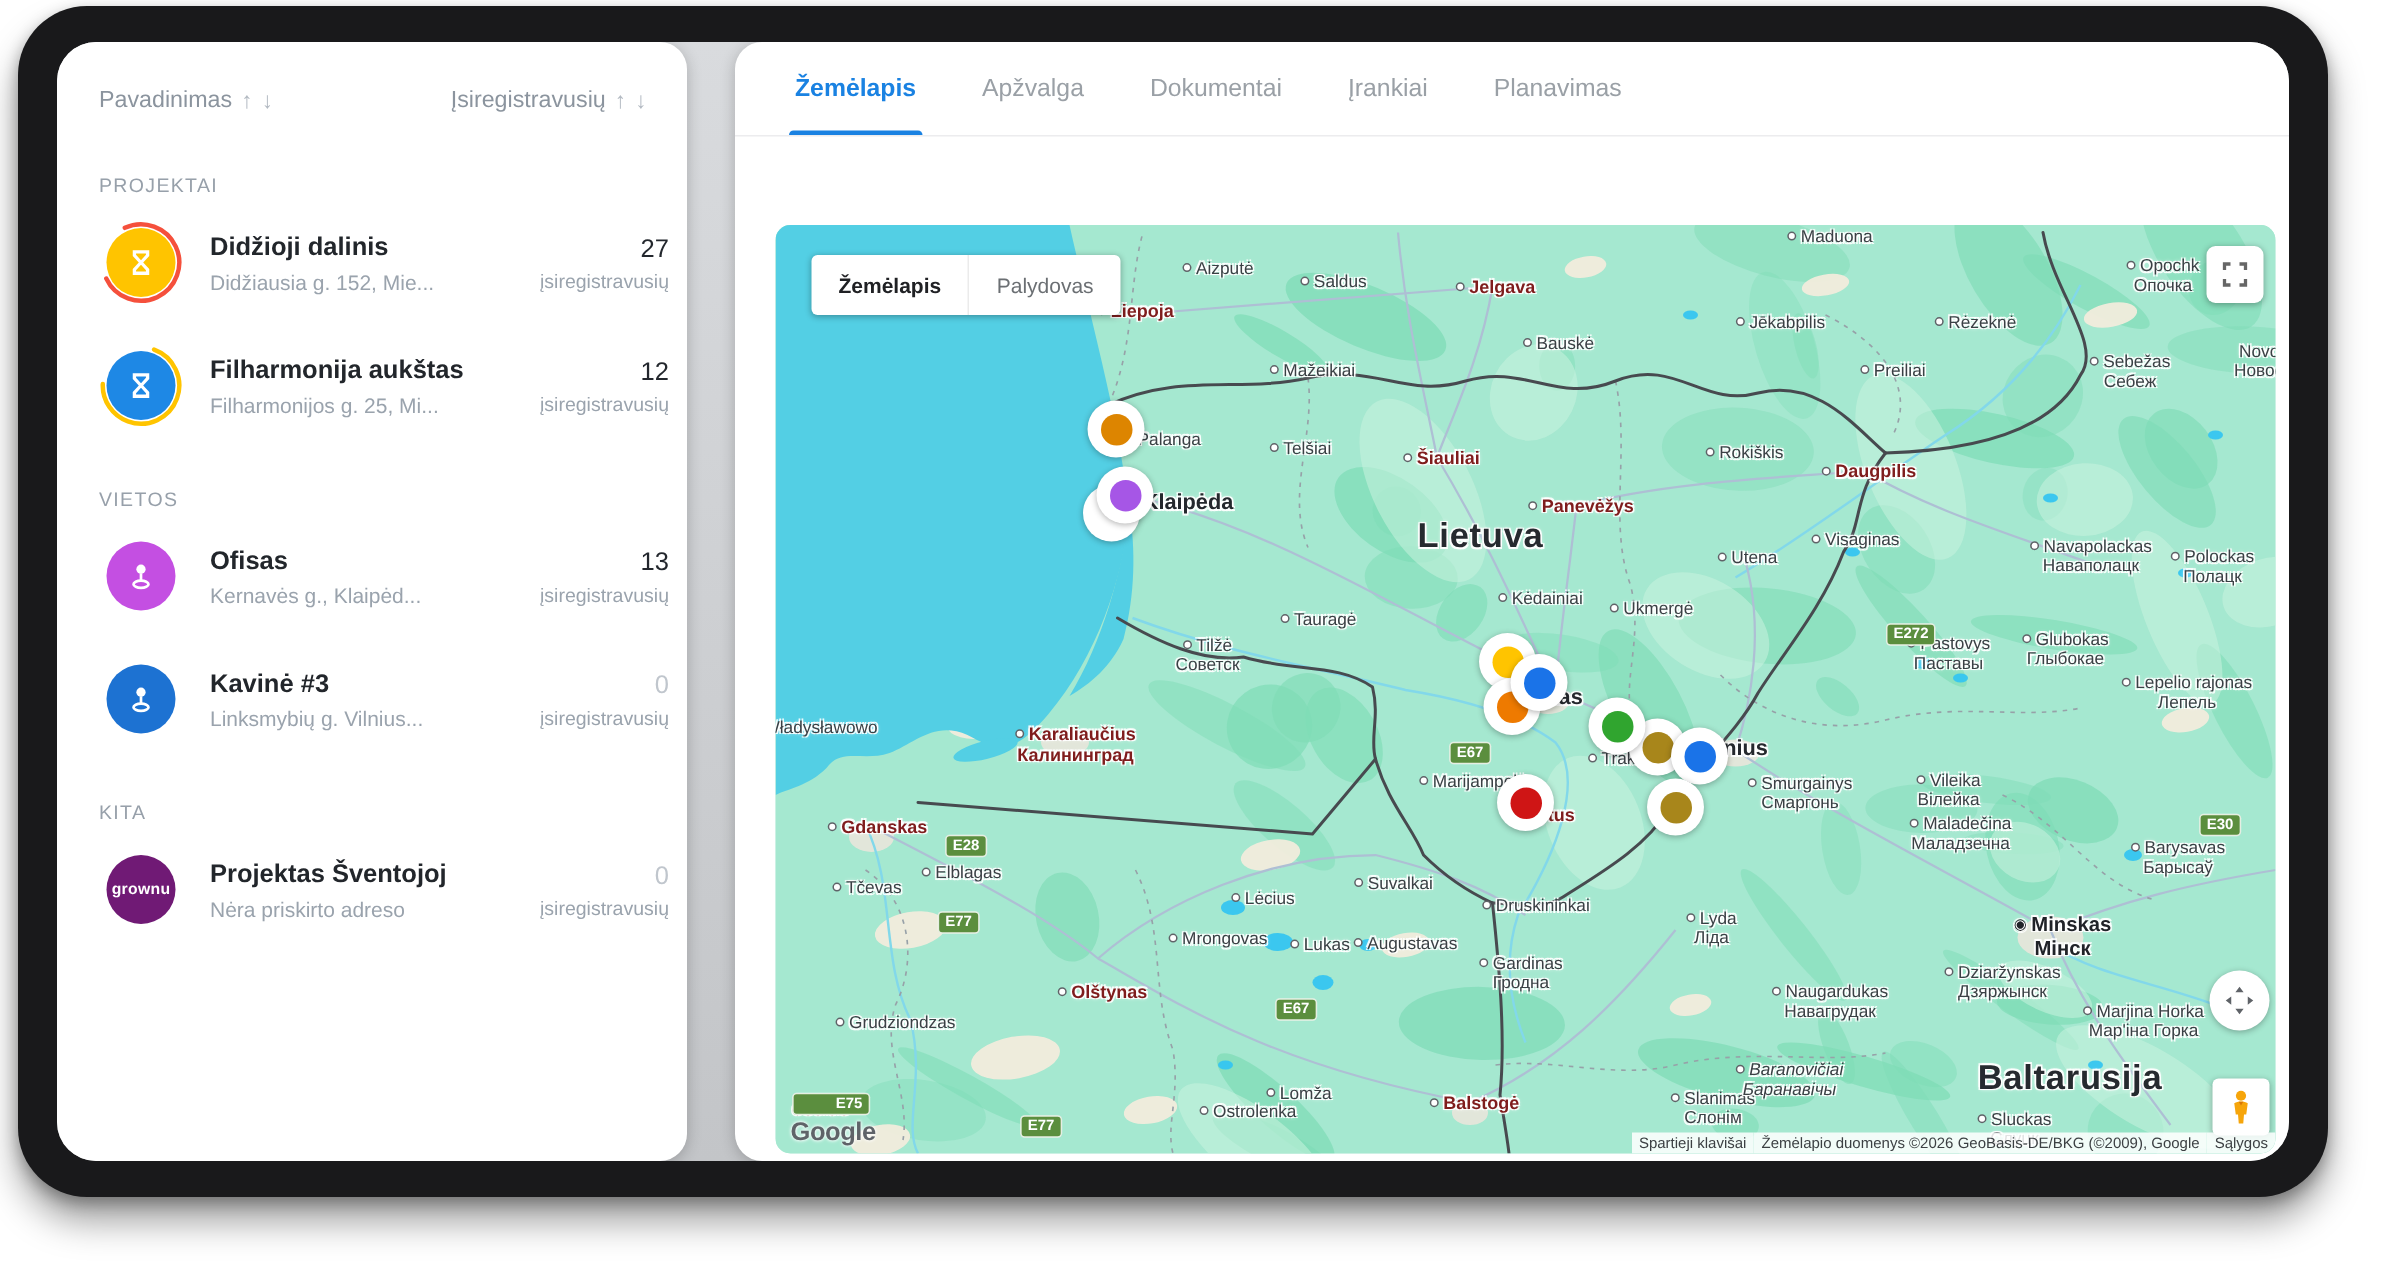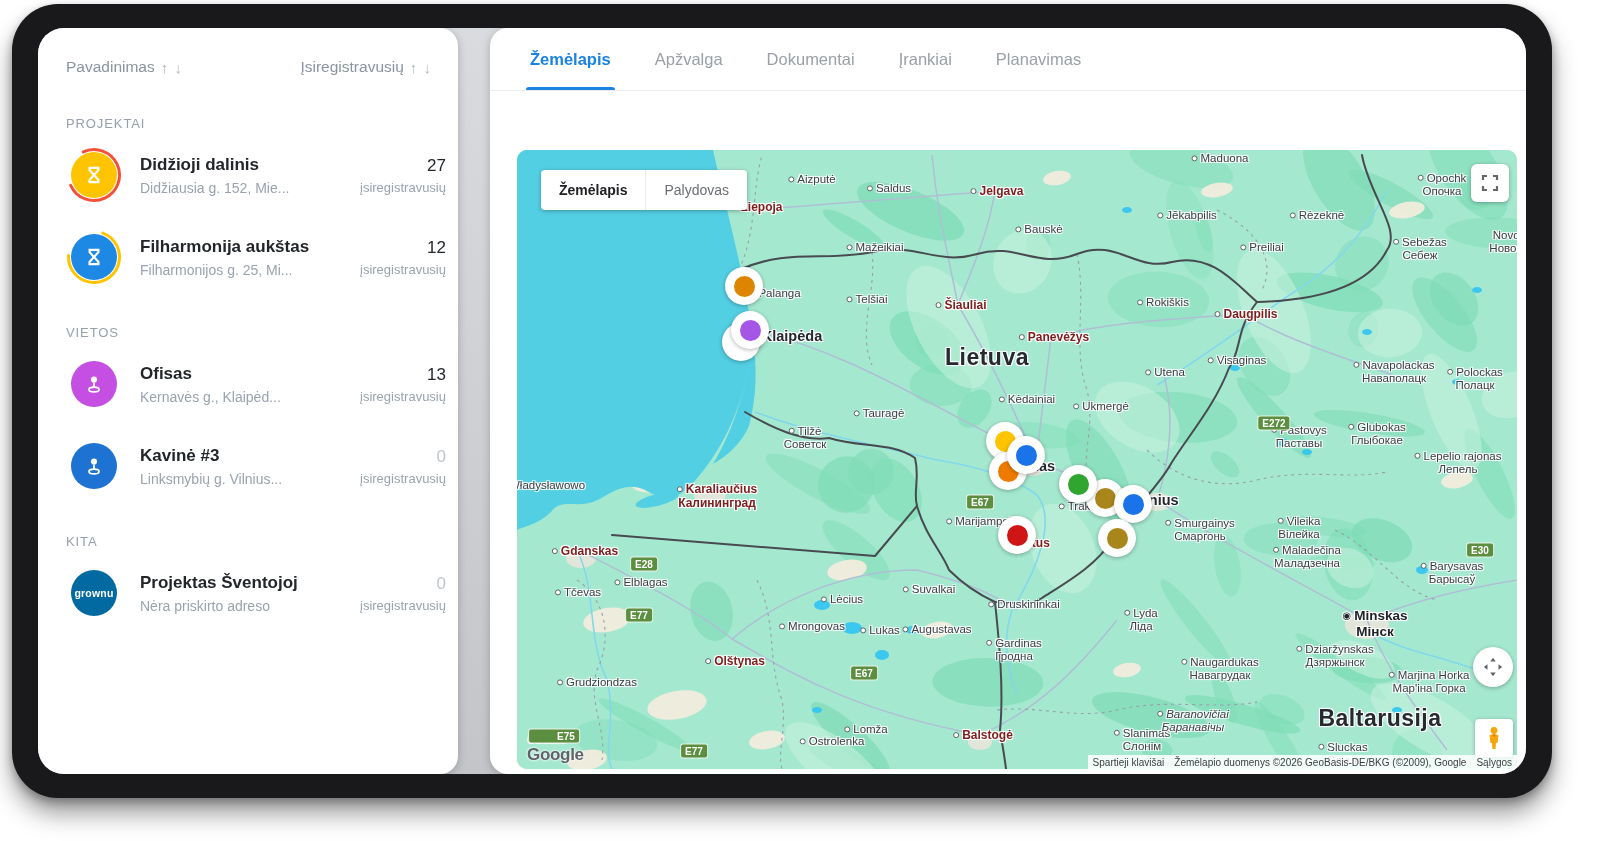--- a/index.html
+++ b/index.html
@@ -181,21 +181,21 @@
       <div class="row-count">
         <div class="count-num zero">0</div>
         <div class="count-cap">įsiregistravusių</div>
       </div>
     </div>
 
     <div class="sec-label">KITA</div>
 
     <div class="row">
       <div class="avatar-wrap">
-        <div class="avatar" style="background:#0369a1">
+        <div class="avatar" style="background:#701a75">
           <span class="grownu-logo">grownu</span>
         </div>
       </div>
       <div class="row-main">
         <div class="row-title">Projektas Šventojoj</div>
         <div class="row-sub">Nėra priskirto adreso</div>
       </div>
       <div class="row-count">
         <div class="count-num zero">0</div>
         <div class="count-cap">įsiregistravusių</div>

